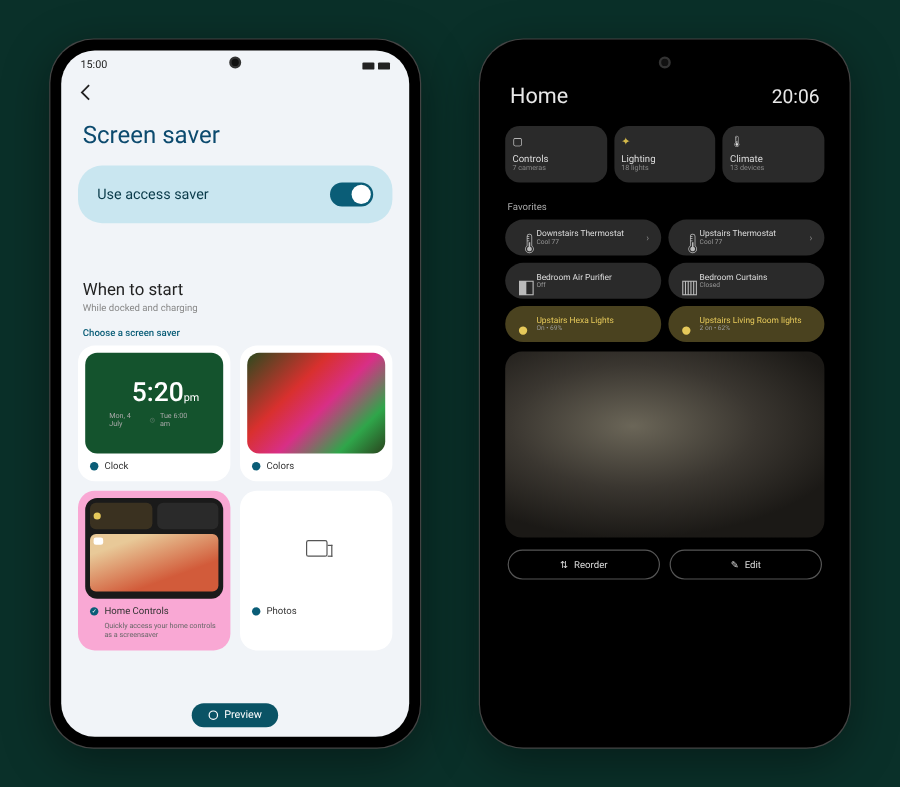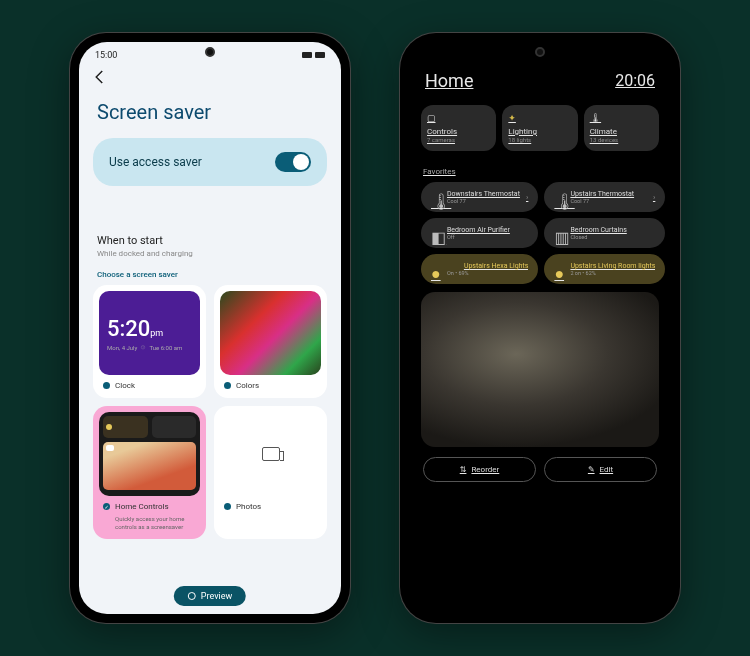--- a/index.html
+++ b/index.html
@@ -4,21 +4,21 @@
 <style>
   * { box-sizing: border-box; margin: 0; padding: 0; }
   body {
     width: 750px; height: 656px;
     background: #0a3029;
     display: flex; justify-content: center; align-items: center;
     gap: 50px;
     font-family: -apple-system, "Segoe UI", Roboto, sans-serif;
   }
   .phone {
-    width: 280px; height: 590px;
+    width: 308px; height: 590px;
     background: #000;
     border-radius: 36px;
     padding: 9px;
     box-shadow: 0 0 0 1px #444, 0 10px 40px rgba(0,0,0,.4);
     position: relative;
   }
   .screen {
     width: 100%; height: 100%;
     border-radius: 28px;
     overflow: hidden;
@@ -41,32 +41,32 @@
     margin: 0 14px 10px; background: #c9e6f0; border-radius: 20px;
     padding: 14px 16px; display: flex; align-items: center; justify-content: space-between;
   }
   .card-label { font-size: 12px; color: #0a3b4a; }
   .toggle {
     width: 36px; height: 20px; background: #0a5d77; border-radius: 12px;
     display: flex; align-items: center; justify-content: flex-end; padding: 2px;
   }
   .toggle-knob { width: 16px; height: 16px; background: #fff; border-radius: 50%; }
   .row { margin: 0 18px 12px; }
-  .row-title { font-size: 11px; color: #222; margin-top: 48px; }
+  .row-title { font-size: 14px; color: #222; margin-top: 48px; }
   .row-sub { font-size: 8px; color: #888; margin-top: 2px; }
   .section-label { font-size: 8px; color: #0a5d77; margin: 4px 18px 6px; font-weight: 500; }
   .grid { display: grid; grid-template-columns: 1fr 1fr; gap: 8px; padding: 0 14px; }
   .opt { background: #fff; border-radius: 14px; padding: 6px; }
   .opt.sel { background: #f9a8d4; }
   .opt .preview { border-radius: 10px; height: 84px; margin-bottom: 6px; }
   .opt .cap { display: flex; align-items: center; gap: 5px; font-size: 8px; color: #333; padding: 0 4px 2px; }
   .dot { width: 7px; height: 7px; background: #0a5d77; border-radius: 50%; }
   .dot.check { display:flex; align-items:center; justify-content:center; color:#fff; font-size:5px; }
 
-  .clock-prev { background: #4c1d95; display:flex; flex-direction:column; justify-content:center; padding: 8px; }
+  .clock-prev { background: #14532d; display:flex; flex-direction:column; justify-content:center; padding: 20px; align-items: flex-end; }
   .clock-time { font-size: 22px; font-weight:500; color: #fff; }
   .clock-time small { font-size: 9px; font-weight:400; }
   .clock-date { font-size: 6px; color: #aaa; margin-top:3px; display:flex; align-items:center; gap:3px;}
   .colors-prev { background: linear-gradient(135deg,#2b4a1e 0%,#d9302e 35%,#d82f86 55%,#2fa64a 80%,#29431d 100%); }
   .home-prev { background:#1a1a1a; padding:4px; display:flex; flex-direction:column; gap:4px; }
   .hp-row { display:flex; gap:4px; }
   .hp-tile { flex:1; height:22px; background:#3a3120; border-radius:5px; display:flex; align-items:center; padding:0 3px; }
   .hp-tile.dark { background:#2a2a2a; }
   .hp-bulb { width:6px;height:6px;background:#e6c95a;border-radius:50%; }
   .hp-cam { flex:1; background: linear-gradient(160deg,#e8c998 20%,#d25b3a 70%); border-radius:5px; height:48px; position:relative; }
@@ -78,40 +78,40 @@
   .home-opt .sub { font-size:6px; color:#666; padding:2px 4px 2px 16px; line-height:1.3; }
 
   .preview-btn {
     position:absolute; bottom:8px; left:50%; transform:translateX(-50%);
     background:#0a5365; color:#fff; font-size:9px; padding:5px 14px;
     border-radius:14px; display:flex; align-items:center; gap:5px;
   }
   .eye { width:8px; height:8px; border:1px solid #fff; border-radius:50%; }
 
   
-  .right .screen { background:#000; color:#e8e8e8;text-decoration:underline; }
+  .right .screen { background:#000; color:#e8e8e8; }
   .r-head { display:flex; justify-content:space-between; align-items:center; padding: 28px 16px 8px; }
   .r-title { font-size:18px; font-weight:400; }
   .r-time { font-size:16px; }
   .r-tiles { display:flex; gap:6px; padding:6px 12px; }
   .r-tile { flex:1; background:#2a2a2a; border-radius:12px; padding:8px 6px; }
   .r-tile-ic { font-size:9px; color:#d4b94a; margin-bottom:4px; }
   .r-tile-ic.w { color:#ddd; }
   .r-tile-t { font-size:8px; color:#ddd; }
   .r-tile-s { font-size:6px; color:#888; }
   .r-sec { font-size:8px; color:#aaa; margin:10px 14px 6px; }
   .r-fav { display:grid; grid-template-columns:1fr 1fr; gap:6px; padding:0 12px; }
   .r-fitem { background:#2a2a2a; border-radius:16px; padding:8px 10px; display:flex; align-items:center; gap:6px; }
   .r-fitem.lit { background:#4a421f; }
   .r-ic { width:10px; height:10px; color:#bbb; flex-shrink:0; }
   .r-ic.y { color:#e6c95a; }
   .r-txt { flex:1; overflow:hidden; }
   .r-ft { font-size:7px; color:#ddd; white-space:nowrap; overflow:hidden; text-overflow:ellipsis; }
   .r-fs { font-size:5.5px; color:#999; }
-  .r-fitem.lit .r-ft { color:#e6c95a;text-align:right; }
+  .r-fitem.lit .r-ft { color:#e6c95a; }
   .r-chev { color:#888; font-size:8px; }
   .r-cam { margin:8px 12px 0; height:155px; border-radius:14px;
     background: radial-gradient(ellipse 70% 60% at 40% 40%, #6b6658 0%, #3a3630 55%, #1b1916 100%); }
   .r-actions { display:flex; gap:8px; padding:10px 14px; }
   .r-btn { flex:1; border:1px solid #555; border-radius:16px; padding:7px; text-align:center; font-size:8px; color:#ddd; display:flex; align-items:center; justify-content:center; gap:5px; }
 
   svg { display:block; }
 </style>
 </head>
 <body>

